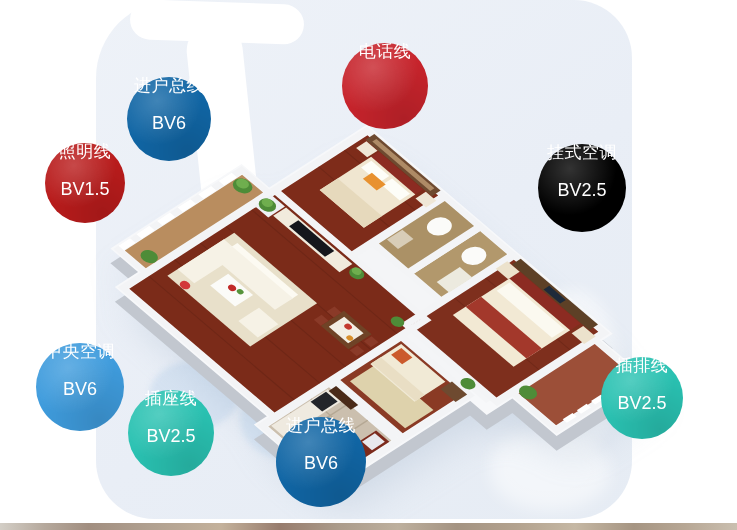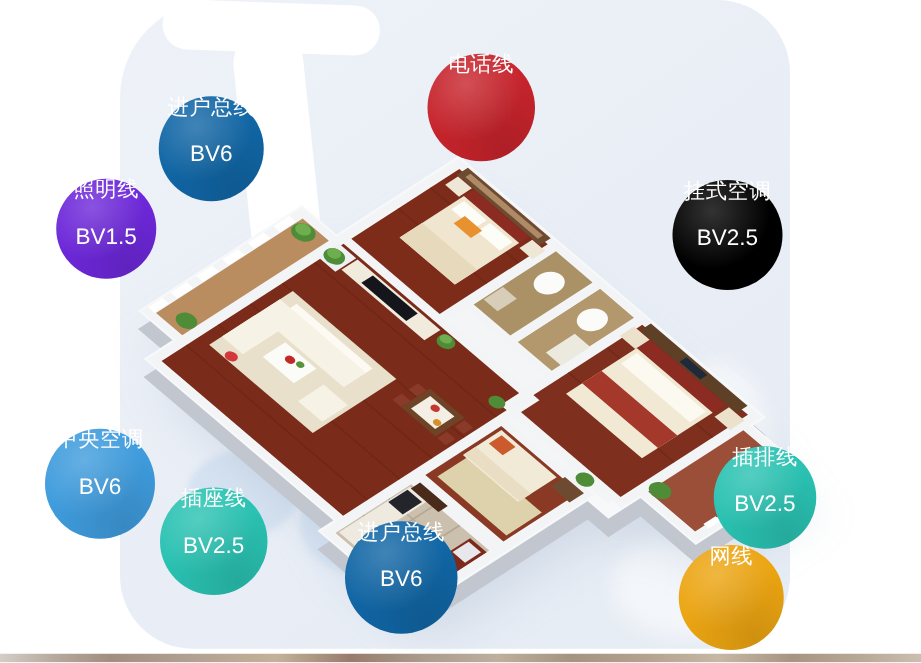--- a/index.html
+++ b/index.html
@@ -32,21 +32,21 @@
   .badge .l2{font-size:18px;margin-top:20px;}
   .badge span:empty{display:none;}
   .b0{left:127px;top:77px;width:84px;height:84px;}
   .b1{left:45px;top:143px;width:80px;height:80px;}
   .b2{left:342px;top:43px;width:86px;height:86px;}
   .b3{left:436px;top:101px;width:86px;height:86px;}
   .b4{left:538px;top:144px;width:88px;height:88px;}
   .b5{left:36px;top:343px;width:88px;height:88px;}
   .b6{left:128px;top:390px;width:86px;height:86px;}
   .b7{left:276px;top:417px;width:90px;height:90px;}
-  .b8{left:571px;top:357px;width:82px;height:82px;}
+  .b8{left:601px;top:357px;width:82px;height:82px;}
   .b9{left:543px;top:436px;width:84px;height:84px;}
   
   .bottom-strip{position:absolute;left:0;top:523px;width:737px;height:7px;opacity:.8;
       background:linear-gradient(90deg,#c8c2b8 0%,#a39384 6%,#8a7260 12%,#9c8874 20%,
                  #b59e82 30%,#7d5b48 38%,#96836e 46%,#ad9c85 54%,#8d7862 62%,
                  #a08b72 70%,#b7a68d 78%,#8f7a63 86%,#a5917a 93%,#bdaf9c 100%);}
 </style>
 </head>
 <body>
 
@@ -226,21 +226,21 @@
           <circle cx="77" cy="43.5" r="2" fill="#4e8c38"></circle>
         </g>
       </g>
     </g>
   </svg>
 
   <div class="badge b0" style="background: rgb(17, 102, 165);">
     <span class="l1">进户总线</span>
     <span class="l2">BV6</span>
   </div>
-  <div class="badge b1" style="background: #6d28d9;">
+  <div class="badge b1" style="background: #b91c1c;">
     <span class="l1">照明线</span>
     <span class="l2">BV1.5</span>
   </div>
   <div class="badge b2" style="background: rgb(199, 36, 44);">
     <span class="l1">电话线</span>
 
   </div>
   <div class="badge b4" style="background: #000000;">
     <span class="l1">挂式空调</span>
     <span class="l2">BV2.5</span>
@@ -254,19 +254,15 @@
     <span class="l2">BV2.5</span>
   </div>
   <div class="badge b7" style="background: rgb(17, 102, 165);">
     <span class="l1">进户总线</span>
     <span class="l2">BV6</span>
   </div>
   <div class="badge b8" style="background: rgb(42, 194, 178);">
     <span class="l1">插排线</span>
     <span class="l2">BV2.5</span>
   </div>
-  <div class="badge b9" style="background: rgb(236, 165, 18);">
-    <span class="l1">网线</span>
-
-  </div>
 
   <div class="bottom-strip"></div>
 </div>
 
 </body></html>

